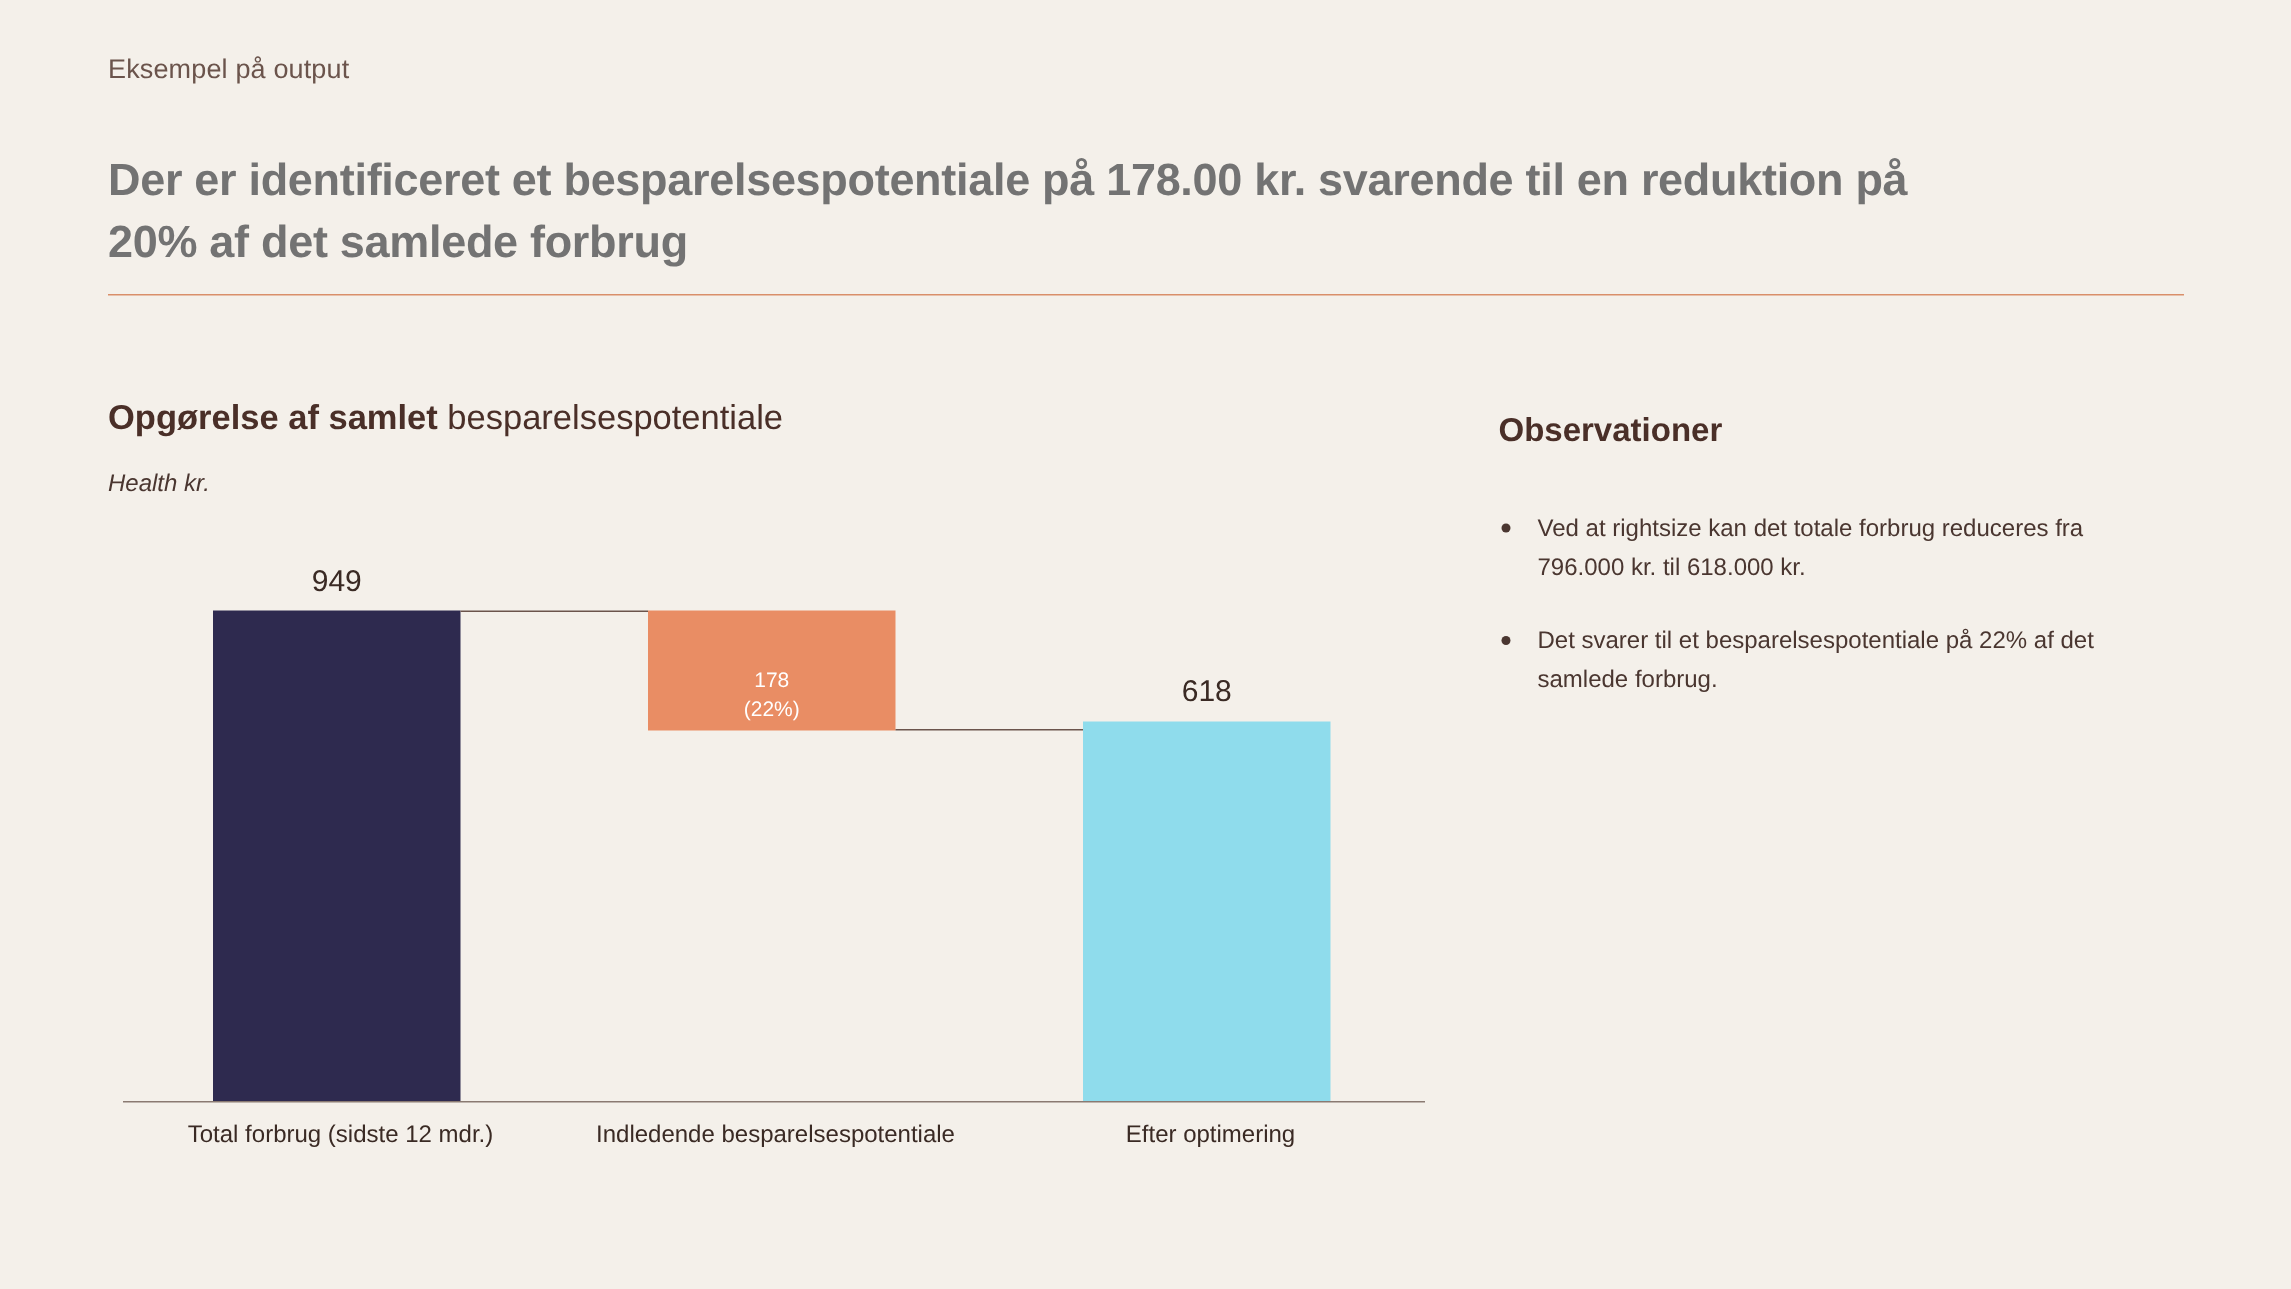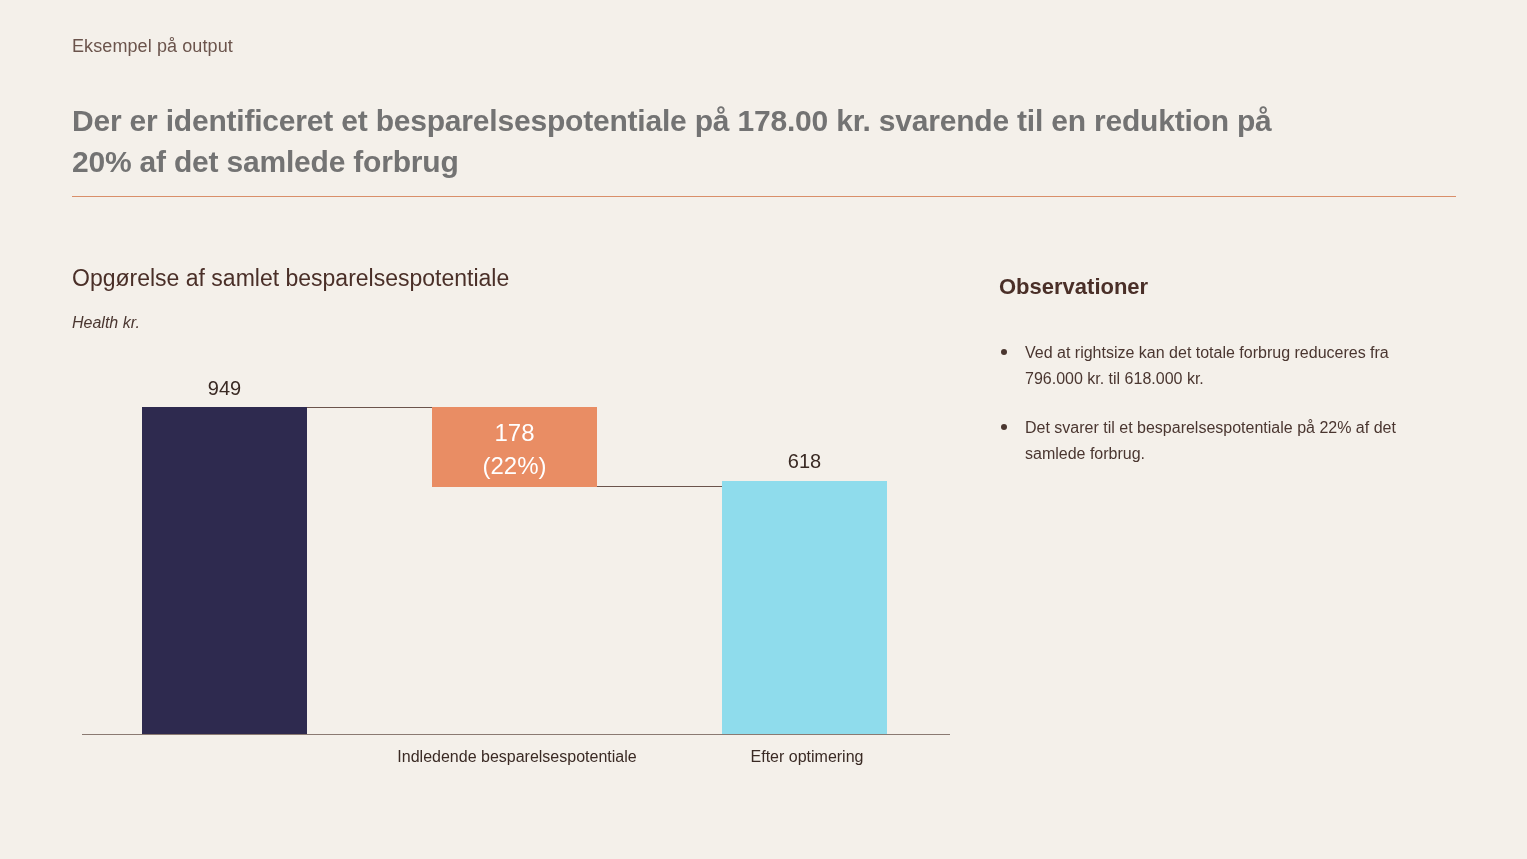--- a/index.html
+++ b/index.html
@@ -59,21 +59,21 @@
   
   .chart-title {
     position: absolute;
     left: 72px;
     top: 265px;
     font-size: 23px;
     color: #4a2f28;
     font-weight: normal;
   }
   .chart-title b {
-    font-weight: normal;
+    font-weight: bold;
     margin-top: 41px;
   }
   .chart-unit {
     position: absolute;
     left: 72px;
     top: 314px;
     font-size: 16px;
     font-style: italic;
     color: #4a3630;
   }
@@ -145,21 +145,21 @@
     left: 640px;
     width: 165px;
     bottom: 262px;
   }
   .label-inside {
     position: absolute;
     left: 350px;
     width: 165px;
     bottom: 252px;
     text-align: center;
-    font-size: 24px;
+    font-size: 14px;
     color: #ffffff;
     line-height: 1.4;
     margin-top: 36px;
   }
   .cat-label {
     position: absolute;
     top: 745px;
     text-align: center;
     font-size: 16px;
     color: #3a2a24;
@@ -224,20 +224,21 @@
     <div class="connector conn2"></div>
 
     <div class="bar-label label-total">949</div>
     <div class="label-inside">
       <div>178</div>
       <div>(22%)</div>
     </div>
     <div class="bar-label label-after">618</div>
   </div>
 
+  <div class="cat-label cat-0">Total forbrug (sidste 12 mdr.)</div>
   <div class="cat-label cat-1">Indledende besparelsespotentiale</div>
   <div class="cat-label cat-2">Efter optimering</div>
 
   <div class="obs-title">Observationer</div>
   <div class="obs-list">
     <div class="obs-item">
       <span class="dot"></span>
       <span>Ved at rightsize kan det totale forbrug reduceres fra 796.000 kr. til 618.000 kr.</span>
     </div>
     <div class="obs-item">

